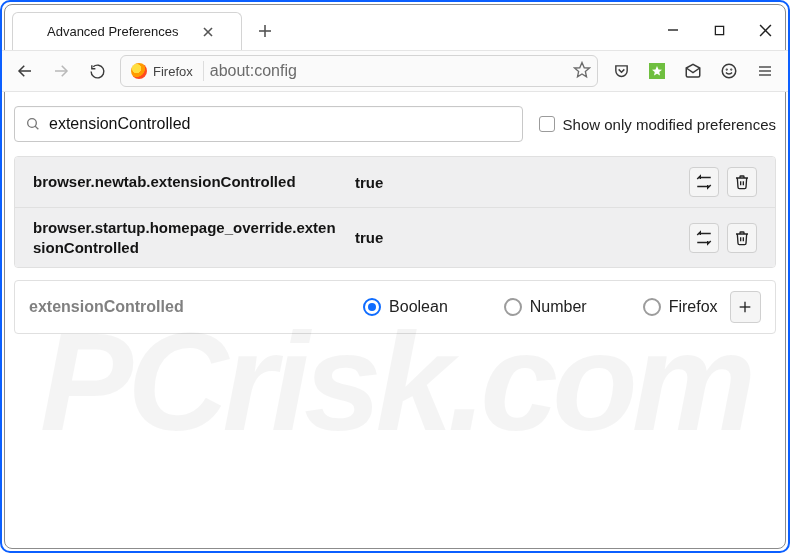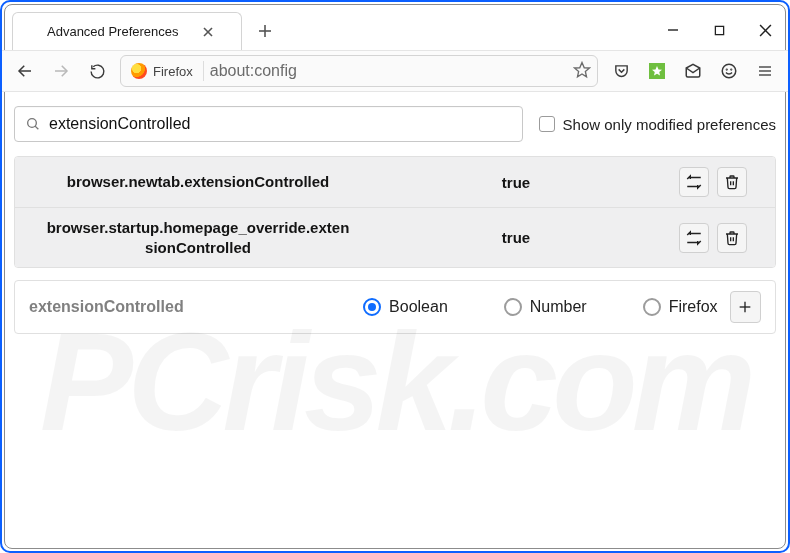--- a/index.html
+++ b/index.html
@@ -35,21 +35,21 @@
   
   .search-row { display: flex; align-items: center; gap: 16px; margin-bottom: 14px; }
   .search-box { flex: 1; display: flex; align-items: center; gap: 8px; border: 1px solid #c8c8c8; border-radius: 4px; height: 36px; padding: 0 10px; background: #fff; box-shadow: inset 0 1px 0 rgba(0,0,0,.02); }
   .search-box svg { width: 16px; height: 16px; color: #777; }
   .search-box .search-text { font-size: 16px; color: #111; }
   .check-row { display: flex; align-items: center; gap: 8px; font-size: 15px; color: #222; }
   .checkbox { width: 16px; height: 16px; border: 1px solid #9b9b9b; border-radius: 3px; background: #fff; }
 
   
   .prefs { border: 1px solid #e0e0e0; border-radius: 4px; overflow: hidden; }
-  .pref-row { display: flex; align-items: center; padding: 10px 28px; gap: 12px; background: #efeff0; border-bottom: 1px solid #e0e0e0; font-size: 15px; text-align: center; }
+  .pref-row { display: flex; align-items: center; padding: 10px 18px; gap: 12px; background: #efeff0; border-bottom: 1px solid #e0e0e0; font-size: 15px; }
   .pref-row:last-child { border-bottom: none; }
   .pref-name { width: 310px; font-weight: 700; color: #141414; line-height: 1.3; word-break: break-word; }
   .pref-val { flex: 1; font-weight: 700; color: #141414; }
   .pref-actions { display: flex; gap: 8px; }
   .icon-btn { width: 30px; height: 30px; display: flex; align-items: center; justify-content: center; border: 1px solid #d0d0d0; border-radius: 4px; background: #f5f5f5; color: #222; }
 
   
   .new-pref { margin-top: 12px; border: 1px solid #e0e0e0; border-radius: 4px; }
   .new-pref-row { display: flex; align-items: center; padding: 10px 14px; gap: 12px; }
   .new-pref-name { width: 300px; font-weight: 700; color: #808080; font-size: 16px; }

